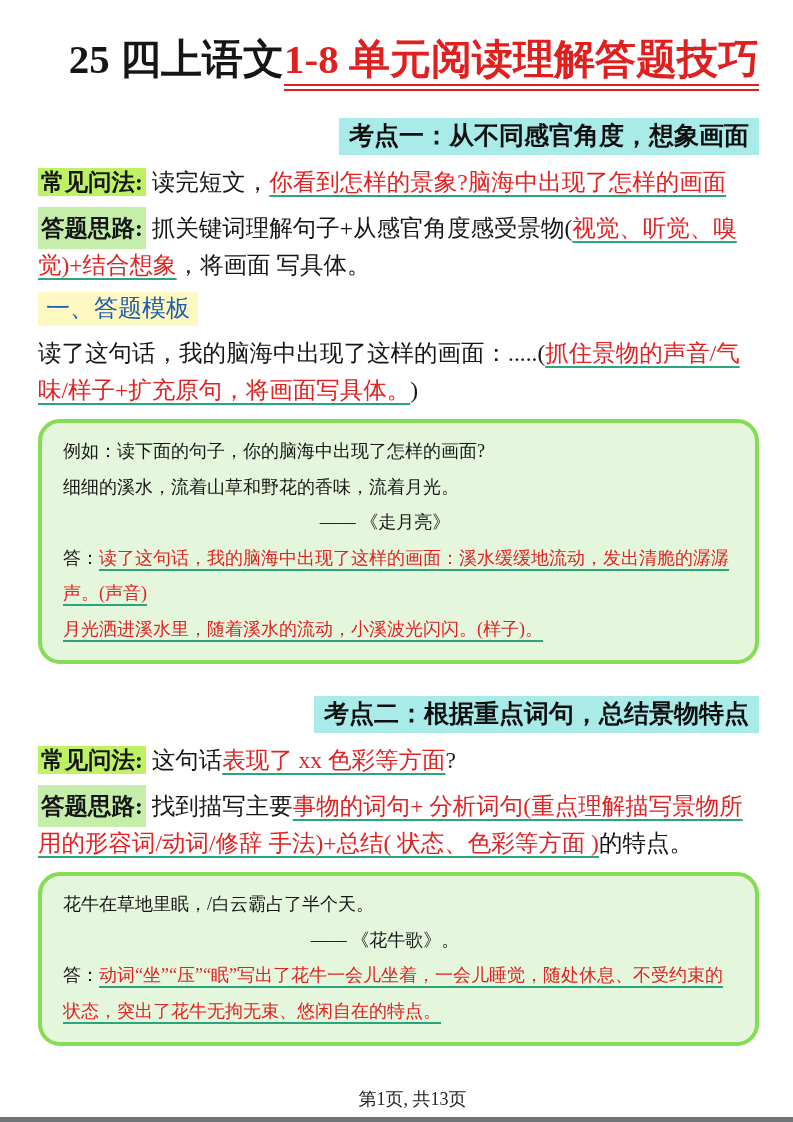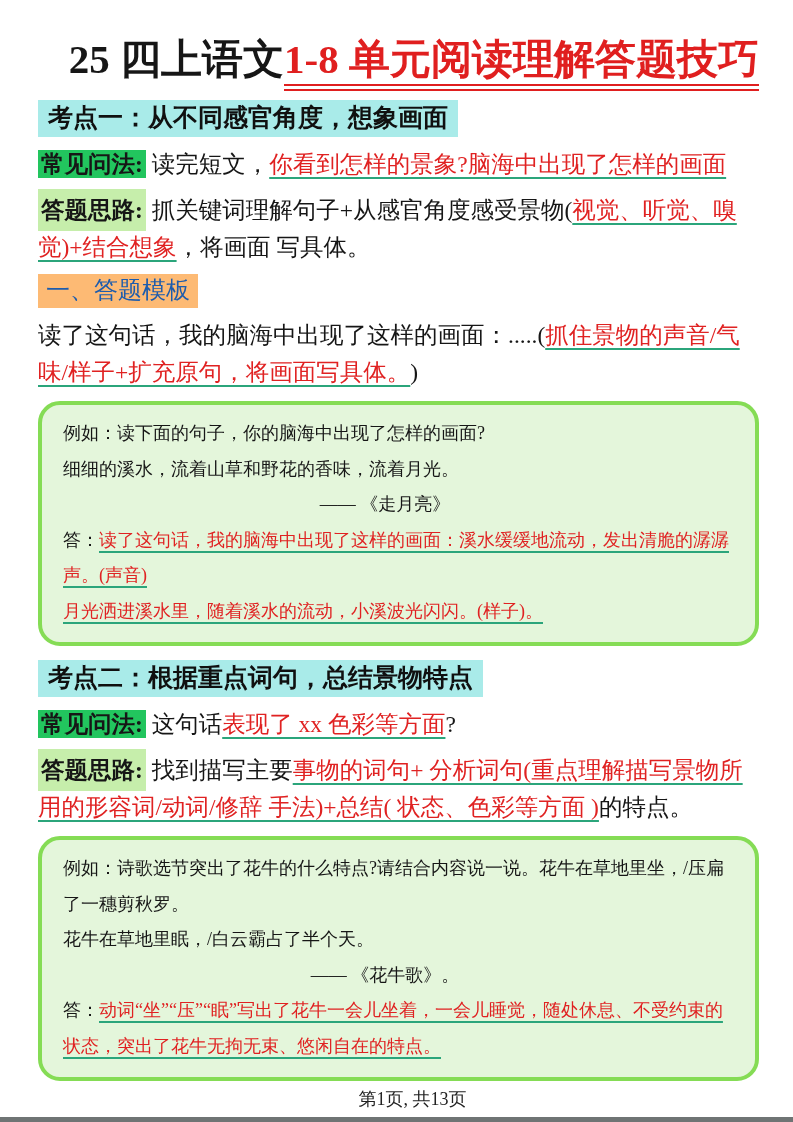--- a/index.html
+++ b/index.html
@@ -5,37 +5,37 @@
   * { margin:0; padding:0; box-sizing:border-box; }
   body { background:#ffffff; }
   .page {
     position:relative; width:793px; height:1122px; background:#ffffff;
     overflow:hidden; font-family:"Liberation Serif","DejaVu Serif",serif;
     color:#161616;
   }
   .content { padding:32px 34px 0 38px; }
   .title { text-align:right; font-size:41px; font-weight:bold; white-space:nowrap; line-height:54px; }
   .title-red { color:#e01f1f; border-bottom:7px double #e01f1f; padding-bottom:2px; }
-  .sec-header { text-align:left; margin-top:14px; }
+  .sec-header { text-align:right; margin-top:32px; }
   .sec-header > span {
     display:inline-block; background:#a9ebe9; color:#101010;
     font-size:25px; font-weight:bold; padding:3px 10px 4px; line-height:30px;
   }
   p.body-line { font-size:23.5px; line-height:37px; margin-top:9px; }
-  .hl-yellow { background:#22c55e; font-weight:bold; padding:1px 3px;text-align:right; }
+  .hl-yellow { background:#bef264; font-weight:bold; padding:1px 3px;text-align:right; }
   .hl-green  { background:#c6eeab; font-weight:bold; padding:8px 3px; }
   .red { color:#e02222; }
   .u {
     text-decoration:underline; text-decoration-color:#2ba57b;
     text-decoration-thickness:2px; text-underline-offset:5px;
     text-decoration-skip-ink:none;
   }
   .tmpl-label { margin-top:8px; }
   .tmpl-label > span {
-    display:inline-block; background:#fdba74; color:#1d5cad;
+    display:inline-block; background:#fef9c3; color:#1d5cad;
     font-size:24px; padding:2px 8px 3px; line-height:29px;
   }
   .gbox {
     border:4px solid #85dc55; background:#e4f6db; border-radius:22px;
     padding:11px 20px 13px 21px; margin-top:10px;
     font-size:18px; line-height:35.5px;
   }
   .gbox .src { text-align:center; padding-right:28px; }
   .footer {
     position:absolute; left:16px; bottom:11px; width:100%;
@@ -91,21 +91,20 @@
 
     <p class="body-line">
       <span class="hl-yellow">常见问法:</span><span> 这句话</span><span class="red u">表现了 xx 色彩等方面</span><span>?</span>
     </p>
 
     <p class="body-line">
       <span class="hl-green">答题思路:</span><span> 找到描写主要</span><span class="red u">事物的词句+ 分析词句(重点理解描写景物所用的形容词/动词/修辞 手法)+总结( 状态、色彩等方面 )</span><span>的特点。</span>
     </p>
 
     <div class="gbox">
-      <div>例如：诗歌选节突出了花牛的什么特点?请结合内容说一说。花牛在草地里坐，/压扁了一穗剪秋罗。</div>
       <div>花牛在草地里眠，/白云霸占了半个天。</div>
       <div class="src">—— 《花牛歌》。</div>
       <div>
         <span>答：</span><span class="red u">动词“坐”“压”“眠”写出了花牛一会儿坐着，一会儿睡觉，随处休息、不受约束的状态，突出了花牛无拘无束、悠闲自在的特点。</span>
       </div>
     </div>
 
   </div>
 
   <div class="footer">第1页, 共13页</div>

